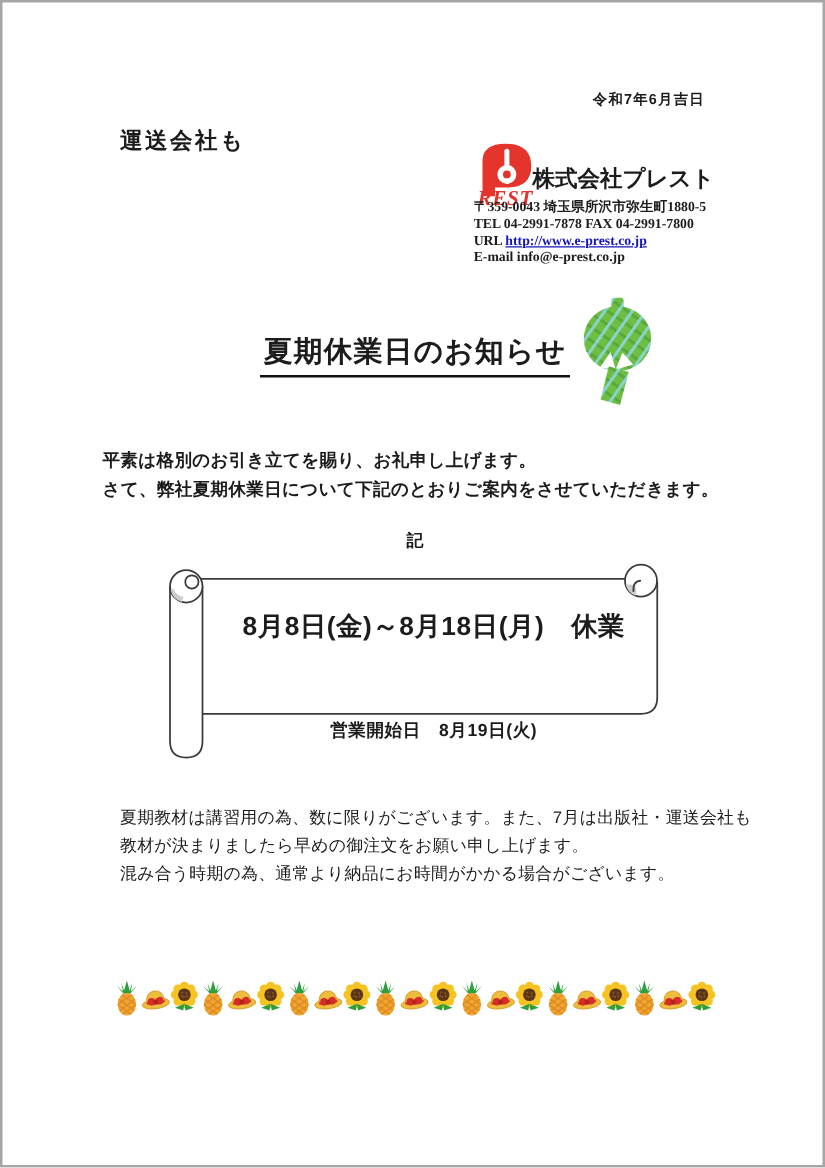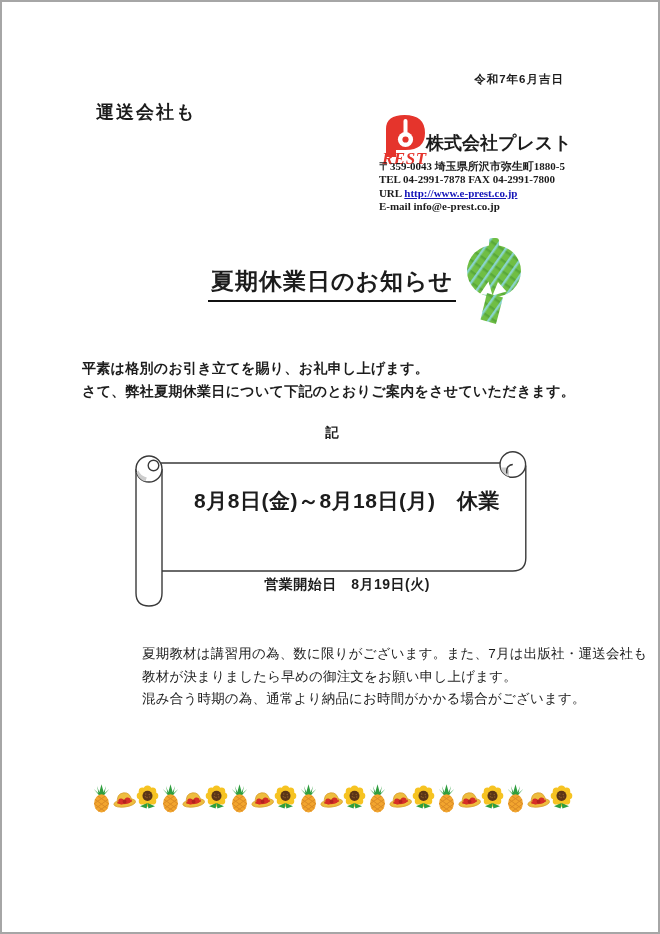--- a/index.html
+++ b/index.html
@@ -23,21 +23,21 @@
     border-bottom:2.5px solid #111;padding:0 3px 3px;}
   .windchime{position:absolute;top:236px;left:455px;width:72px;height:86px;}
   .greeting{position:absolute;top:355px;left:80px;font-size:14px;font-weight:700;line-height:22.5px;letter-spacing:.3px;}
   .record{position:absolute;top:422px;left:0;width:660px;text-align:center;font-size:13.5px;font-weight:600;}
   .scroll-banner{position:absolute;top:443px;left:130px;width:400px;height:172px;}
   .scroll-shape{position:absolute;top:0;left:0;width:400px;height:172px;}
   .scroll-text-main{position:absolute;top:42px;left:34px;width:362px;text-align:center;
     font-size:21px;font-weight:bold;letter-spacing:.5px;white-space:nowrap;}
   .scroll-text-sub{position:absolute;top:90px;left:34px;width:362px;text-align:center;
     font-size:14px;font-weight:bold;letter-spacing:.5px;margin-top:41px;}
-  .note{position:absolute;top:641px;left:94px;font-size:13.5px;font-weight:500;line-height:22.5px;letter-spacing:.2px;margin-left:46px;}
+  .note{position:absolute;top:641px;left:94px;font-size:13.5px;font-weight:500;line-height:22.5px;letter-spacing:.2px;}
   .deco-row{position:absolute;top:781px;left:88px;width:490px;display:flex;align-items:flex-end;}
   .deco-icon{width:23px;height:31px;flex:0 0 auto;}
 </style>
 </head>
 <body>
 
 <div class="page">
 
   <svg width="0" height="0" style="position:absolute" aria-hidden="true">
     <defs>

